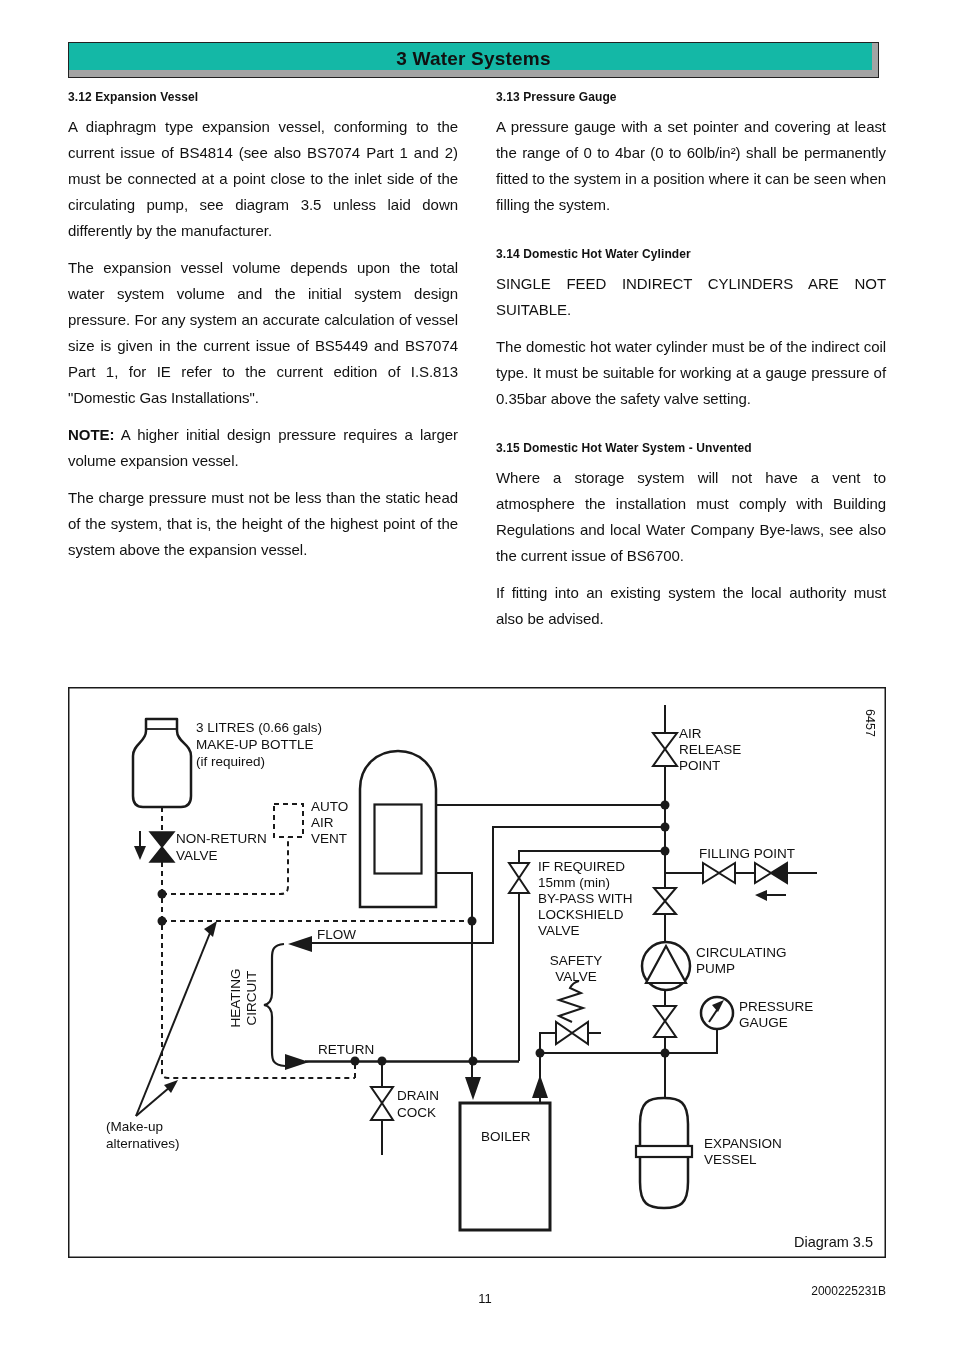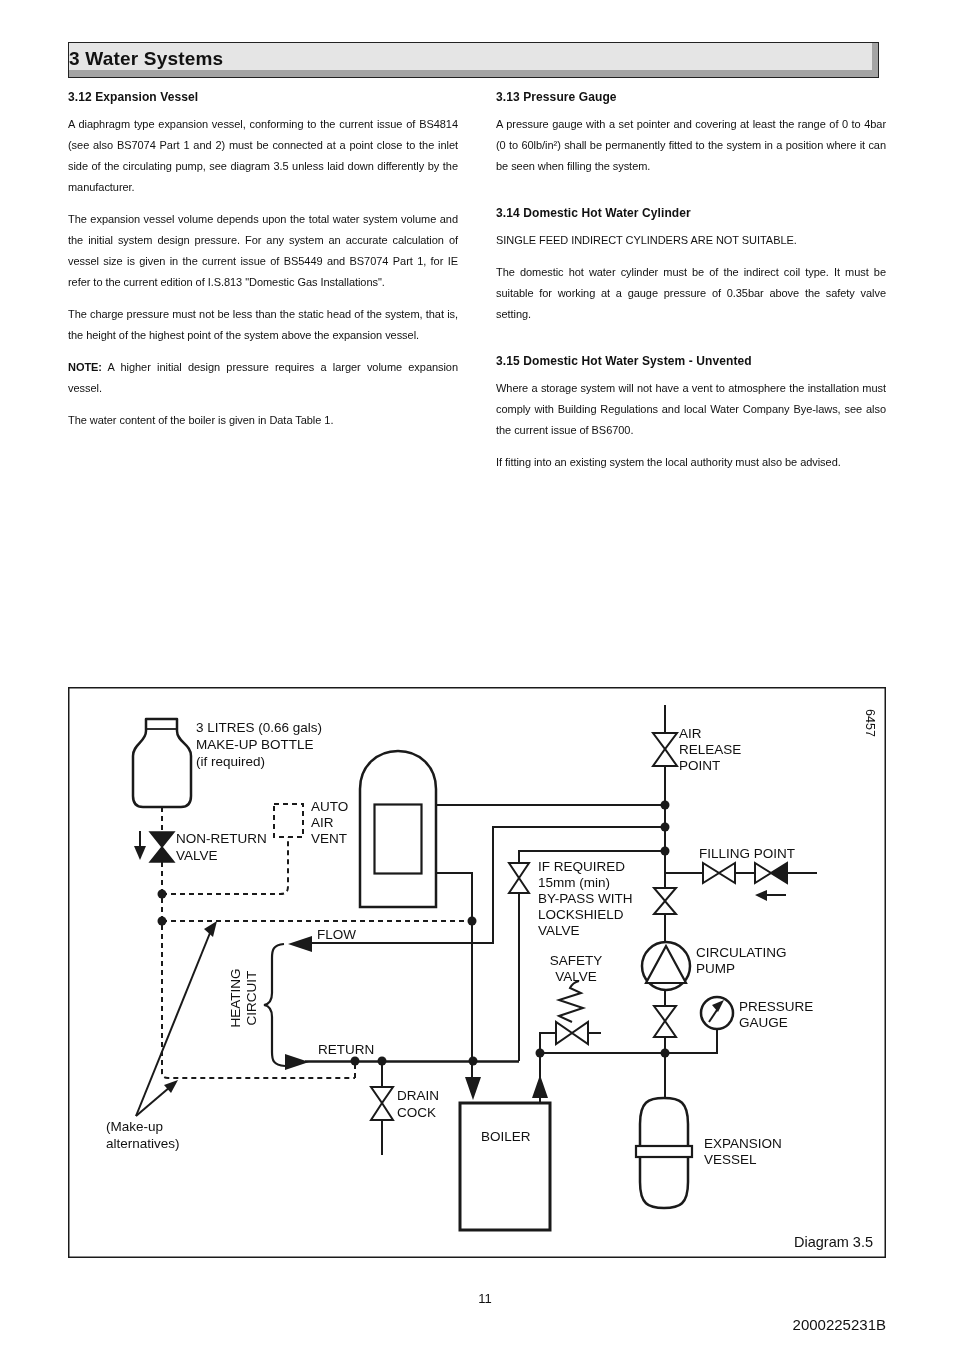--- a/index.html
+++ b/index.html
@@ -2,66 +2,65 @@
 <html><head>
 <meta charset="utf-8">
 <style>
   html,body{margin:0;padding:0;background:#ffffff;}
   .page{
     position:relative;width:954px;height:1351px;background:#ffffff;
     font-family:"Liberation Sans",sans-serif;color:#111;overflow:hidden;
   }
   .header-bar{
     position:absolute;left:68px;top:42px;width:809px;height:34px;
-    border:1.5px solid #222;background:#e5e5e5;
+    border:1.5px solid #222;background:#14b8a6;
     box-shadow:inset -6px -7px 0 #a4a4a4;
-    text-align:left;
+    text-align:center;
   }
   .header-bar .title{
     font-size:19px;font-weight:bold;line-height:31px;color:#111;letter-spacing:0.2px;
   }
   .col{position:absolute;top:90px;width:390px;}
   .col-left{left:68px;}
   .col-right{left:496px;}
   .col h3{
     font-size:12px;font-weight:bold;margin:0 0 10px 0;letter-spacing:0.1px;
   }
   .col h3.gap{margin-top:29px;}
   .col p{
-    font-size:11px;line-height:21px;margin:0 0 11px 0;
+    font-size:15px;line-height:26px;margin:0 0 11px 0;
     text-align:justify;letter-spacing:-0.05px;
   }
   svg text{
     font-family:"Liberation Sans",sans-serif;font-size:13.5px;fill:#111;
   }
   svg text.caption{font-size:14.5px;}
   svg text.ref{font-size:12.5px;}
   .footer-page{
     position:absolute;left:0;top:1291px;width:954px;text-align:center;font-size:13px;padding-left:8px;
   }
   .footer-ref{
-    position:absolute;top:1316px;right:68px;font-size:15px;
+    position:absolute;top:1284px;right:68px;font-size:12px;
   }
 </style>
 </head>
 <body>
 
 <div class="page">
 
   <div class="header-bar">
     <div class="title">3 Water Systems</div>
   </div>
 
   <div class="col col-left">
     <h3>3.12 Expansion Vessel</h3>
     <p>A diaphragm type expansion vessel, conforming to the current issue of BS4814 (see also BS7074 Part 1 and 2) must be connected at a point close to the inlet side of the circulating pump, see diagram 3.5 unless laid down differently by the manufacturer.</p>
     <p>The expansion vessel volume depends upon the total water system volume and the initial system design pressure. For any system an accurate calculation of vessel size is given in the current issue of BS5449 and BS7074 Part 1, for IE refer to the current edition of I.S.813 "Domestic Gas Installations".</p>
+    <p><b>NOTE:</b><span> A higher initial design pressure requires a larger volume expansion vessel.</span></p>
     <p>The charge pressure must not be less than the static head of the system, that is, the height of the highest point of the system above the expansion vessel.</p>
-    <p><b>NOTE:</b><span> A higher initial design pressure requires a larger volume expansion vessel.</span></p>
-    <p>The water content of the boiler is given in Data Table 1.</p>
   </div>
 
   <div class="col col-right">
     <h3>3.13 Pressure Gauge</h3>
     <p>A pressure gauge with a set pointer and covering at least the range of 0 to 4bar (0 to 60lb/in²) shall be permanently fitted to the system in a position where it can be seen when filling the system.</p>
     <h3 class="gap">3.14 Domestic Hot Water Cylinder</h3>
     <p>SINGLE FEED INDIRECT CYLINDERS ARE NOT SUITABLE.</p>
     <p>The domestic hot water cylinder must be of the indirect coil type. It must be suitable for working at a gauge pressure of 0.35bar above the safety valve setting.</p>
     <h3 class="gap">3.15 Domestic Hot Water System - Unvented</h3>
     <p>Where a storage system will not have a vent to atmosphere the installation must comply with Building Regulations and local Water Company Bye-laws, see also the current issue of BS6700.</p>

